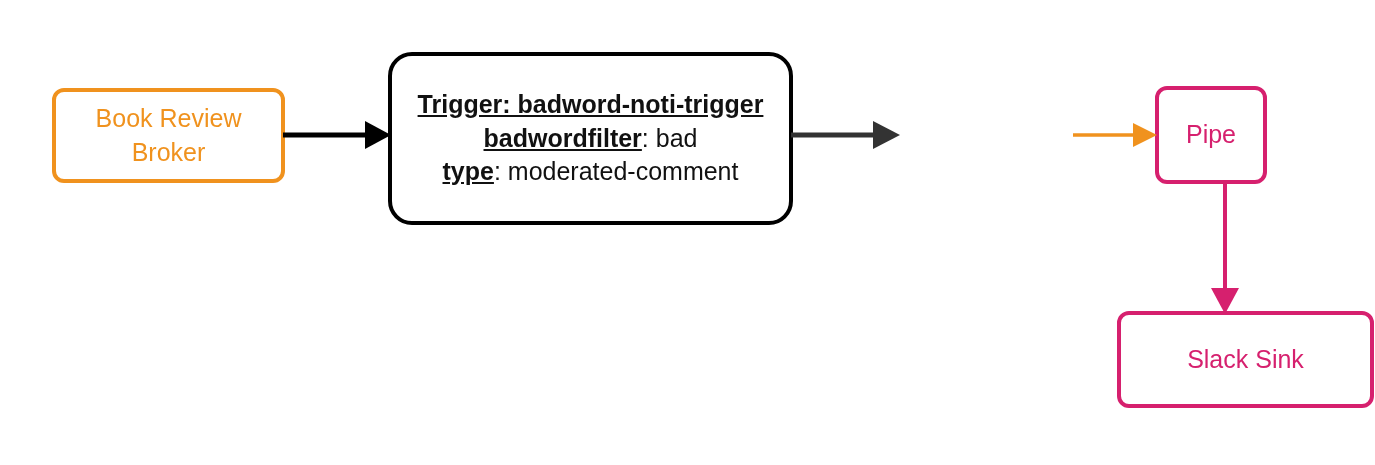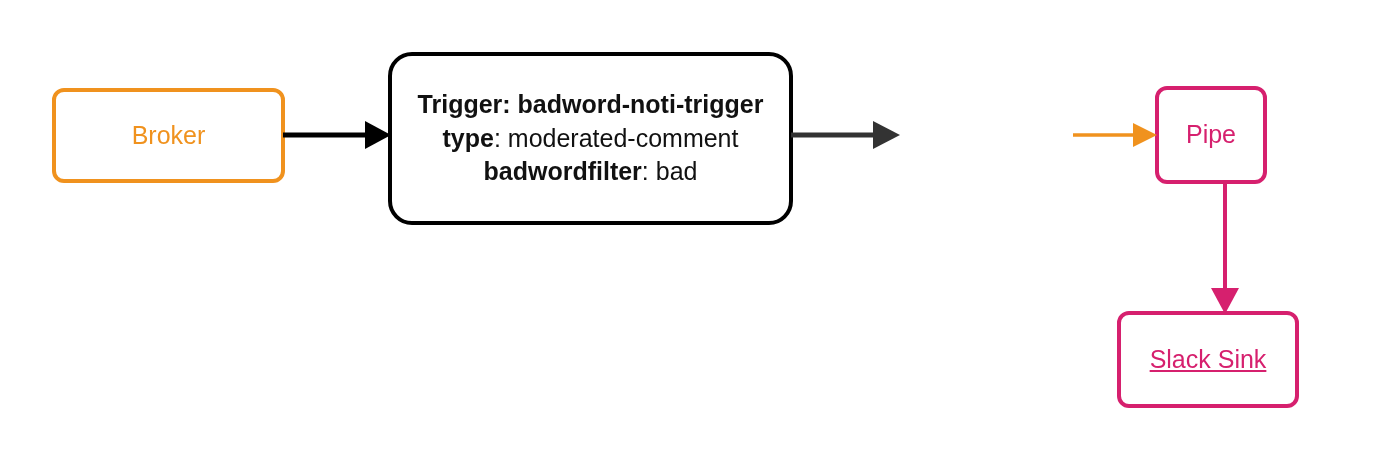--- a/index.html
+++ b/index.html
@@ -45,59 +45,60 @@
     color: #111111;
     font-size: 25px;
   }
   .trigger-lines {
     padding: 0 18px;
     white-space: nowrap;
   }
   .trigger-line {
     display: block;
   }
-  .b { font-weight: 700; }
+  .b { font-weight: 700; text-decoration: underline; }
   .r { font-weight: 400; }
 
   #n-book-review-broker { left: 52px;  top: 88px;  width: 233px; height: 95px; }
   #n-trigger            { left: 388px; top: 52px;  width: 405px; height: 173px; }
   #n-badword-broker     { left: 898px; top: 89px;  width: 177px; height: 90px; }
   #n-pipe               { left: 1155px;top: 86px;  width: 112px; height: 98px; }
-  #n-slack-sink         { left: 1117px;top: 311px; width: 182px; height: 97px; text-decoration: underline; }
+  #n-slack-sink         { left: 1117px;top: 311px; width: 257px; height: 97px; }
 
   .edge {
     position: absolute;
     overflow: visible;
   }
   #e-broker-trigger { left: 283px; top: 110px; width: 110px; height: 50px; }
   #e-trigger-badword { left: 791px; top: 110px; width: 112px; height: 50px; }
   #e-badword-pipe   { left: 1073px; top: 110px; width: 86px;  height: 50px; }
   #e-pipe-slack     { left: 1180px; top: 182px; width: 90px;  height: 134px; }
 </style>
 </head>
 <body>
 
 <div id="canvas">
 
   <div class="node node-orange" id="n-book-review-broker">
     <div>
+      <span class="trigger-line">Book Review</span>
       <span class="trigger-line">Broker</span>
     </div>
   </div>
 
   <div class="node node-trigger" id="n-trigger">
     <div class="trigger-lines">
       <span class="trigger-line">
         <span class="b">Trigger: badword-noti-trigger</span><span class="r"></span>
       </span>
       <span class="trigger-line">
-        <span class="b">type</span><span class="r">: moderated-comment</span>
+        <span class="b">badwordfilter</span><span class="r">: bad</span>
       </span>
       <span class="trigger-line">
-        <span class="b">badwordfilter</span><span class="r">: bad</span>
+        <span class="b">type</span><span class="r">: moderated-comment</span>
       </span>
     </div>
   </div>
 
 
   <div class="node node-magenta" id="n-pipe">
     <span>Pipe</span>
   </div>
 
   <div class="node node-magenta" id="n-slack-sink">

